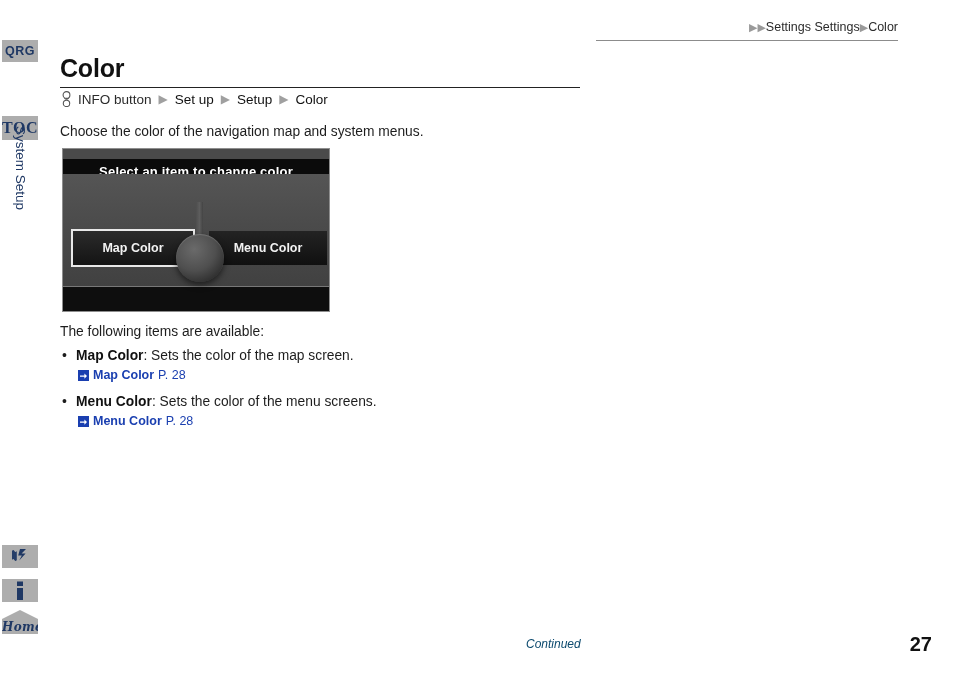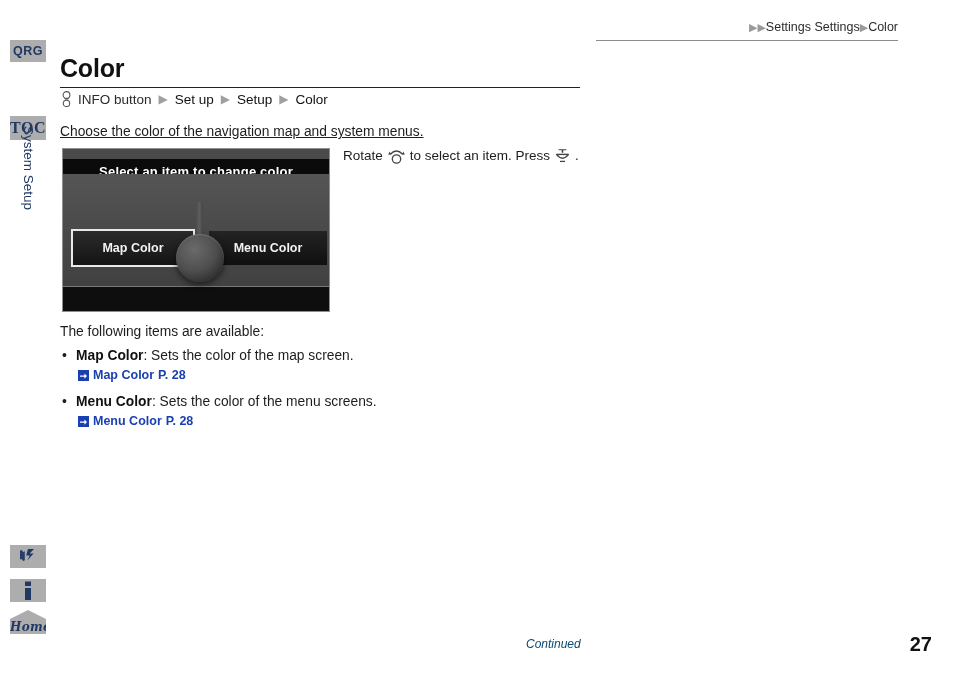--- a/index.html
+++ b/index.html
@@ -13,21 +13,21 @@
     position: relative;
     font-family: "Liberation Sans", sans-serif;
     color: #1a1a1a;
     overflow: hidden;
   }
 
   
   #sidebar {
     position: absolute;
     left: 0; top: 0;
-    width: 40px; height: 664px; margin-left: 8px;
+    width: 40px; height: 664px;
   }
   .side-tab {
     position: absolute;
     left: 2px;
     width: 36px;
     background: #adadad;
     color: #1f3864;
     font-weight: bold;
     text-align: center;
     letter-spacing: .5px;
@@ -138,21 +138,20 @@
     line-height: 1;
   }
   #breadcrumb .crumb-strong { font-weight: normal; color: #111; }
   #breadcrumb .knob-ico { margin-right: 5px; display:inline-flex; }
 
   #intro-text {
     position: absolute;
     left: 0; top: 124px;
     font-size: 13.8px;
     color: #1d1d1d;
-    text-decoration: underline;
   }
 
   
   #nav-screen {
     position: absolute;
     left: 2px; top: 148px;
     width: 266px; height: 162px;
     background: #4a4a4a;
     border: 1px solid #8e8e8e;
     overflow: hidden;
@@ -272,21 +271,21 @@
   .xref .xref-ico {
     width: 11px; height: 11px;
     background: #1a3fb0;
     margin-right: 4px;
     display: inline-flex;
     align-items: center;
     justify-content: center;
     flex: none;
   }
   .xref .xref-title { font-weight: bold; color: #1a3fb0; }
-  .xref .xref-page { font-weight: bold; color: #1a3fb0; margin-left: 4px; }
+  .xref .xref-page { font-weight: normal; color: #1a3fb0; margin-left: 4px; }
 
   
   #footer-continued {
     position: absolute;
     left: 526px; top: 637px;
     font-size: 12px;
     font-style: italic;
     color: #0c4a6e;
   }
   #footer-pageno {
@@ -379,41 +378,20 @@
         <span>Map Color</span>
       </div>
       <div class="nav-btn" id="nav-btn-menu">
         <span>Menu Color</span>
       </div>
       <div id="nav-knob"></div>
     </div>
     <div id="nav-footer"></div>
   </div>
 
-  <div id="instruction">
-    <span>Rotate</span>
-    <span class="ico">
-      <svg width="19" height="17" viewBox="0 0 19 17" aria-hidden="true">
-        <path d="M3.4 7.2 q6 -6.4 12.2 0" fill="none" stroke="#444" stroke-width="1.3"></path>
-        <path d="M2.6 4.6 l1.6 2.9 l-3 .3 z" fill="#444"></path>
-        <path d="M16.4 4.6 l-1.6 2.9 l3 .3 z" fill="#444"></path>
-        <circle cx="9.5" cy="12" r="4.2" fill="none" stroke="#444" stroke-width="1.3"></circle>
-      </svg>
-    </span>
-    <span>to select an item. Press</span>
-    <span class="ico">
-      <svg width="17" height="17" viewBox="0 0 17 17" aria-hidden="true">
-        <path d="M4.6 2.2 l7.8 0 l0 1.1 l-3.1 0 l0 2.4 l-1.6 0 l0 -2.4 l-3.1 0 z" fill="#444"></path>
-        <path d="M2.4 7.4 q6.1 7.6 12.2 0" fill="none" stroke="#444" stroke-width="1.4"></path>
-        <path d="M2.4 7.4 l12.2 0" fill="none" stroke="#444" stroke-width="1.4"></path>
-        <path d="M6 14.4 l5 0" fill="none" stroke="#444" stroke-width="1.3"></path>
-      </svg>
-    </span>
-    <span>.</span>
-  </div>
 
   <div id="following-label">The following items are available:</div>
 
   <div id="bullet-list">
 
     <div class="bullet-item">
       <div class="bullet-line">
         <span class="dot">•</span>
         <span class="term">Map Color</span><span>: Sets the color of the map screen.</span>
       </div>

